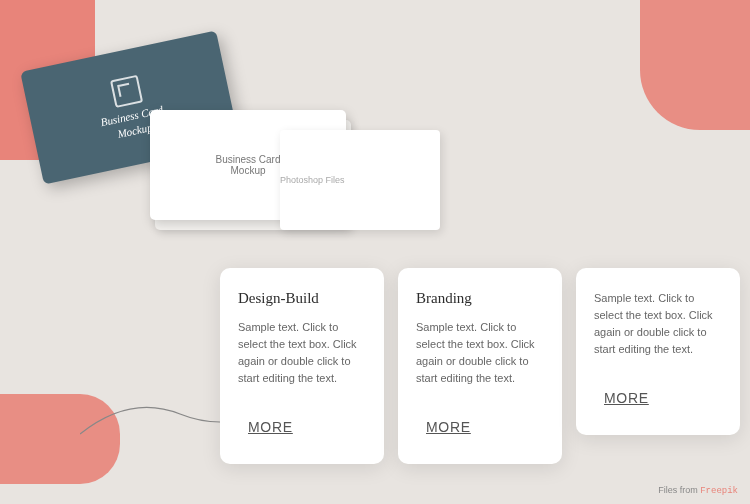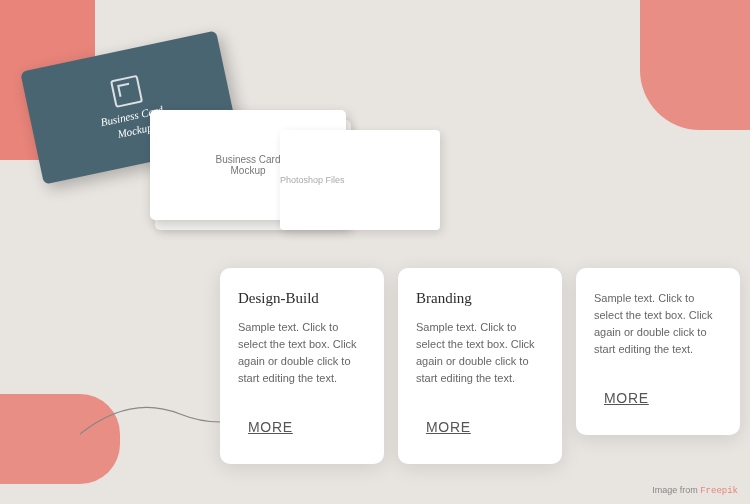--- a/index.html
+++ b/index.html
@@ -298,16 +298,16 @@
     </div>
 
     <div class="feature-card">
       <div class="card-body">Sample text. Click to select the text box. Click again or double click to start editing the text.</div>
       <span class="card-link">MORE</span>
     </div>
 
   </div>
 
   <div class="image-credit">
-    <span>Image from </span><a>Freepik</a>
+    <span>Files from </span><a>Freepik</a>
   </div>
 
 </div>
 
 </body></html>

